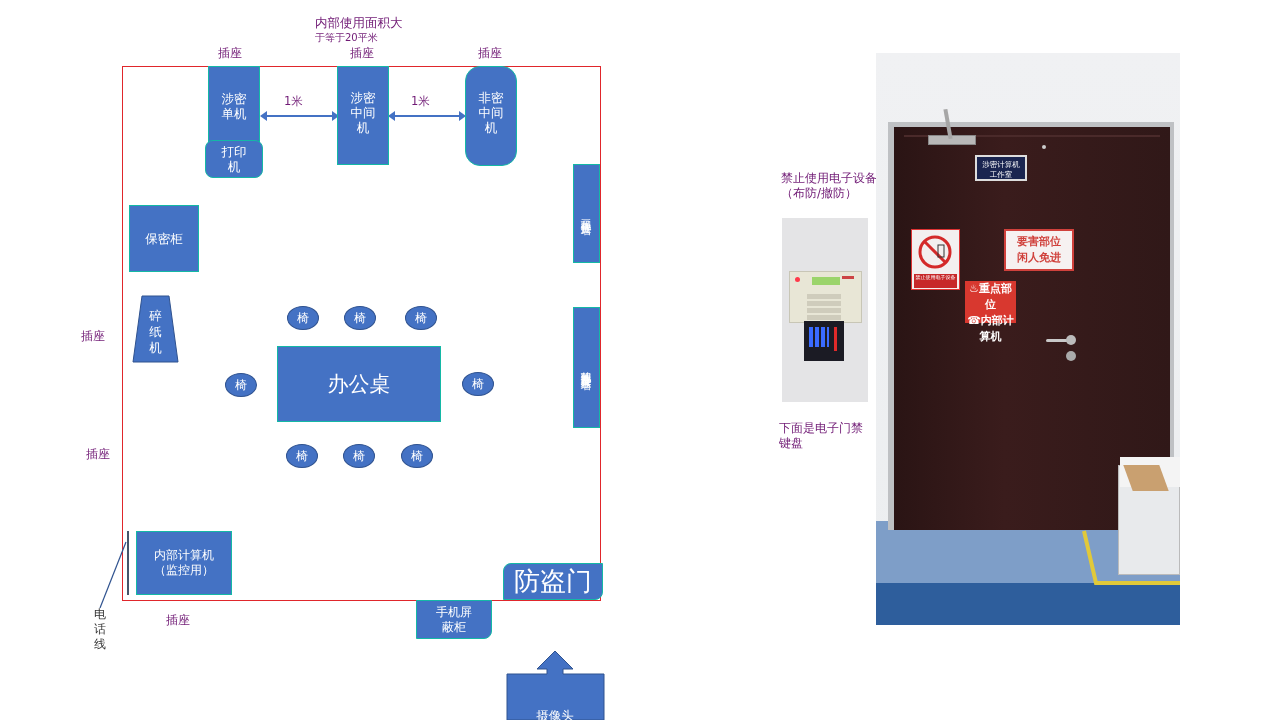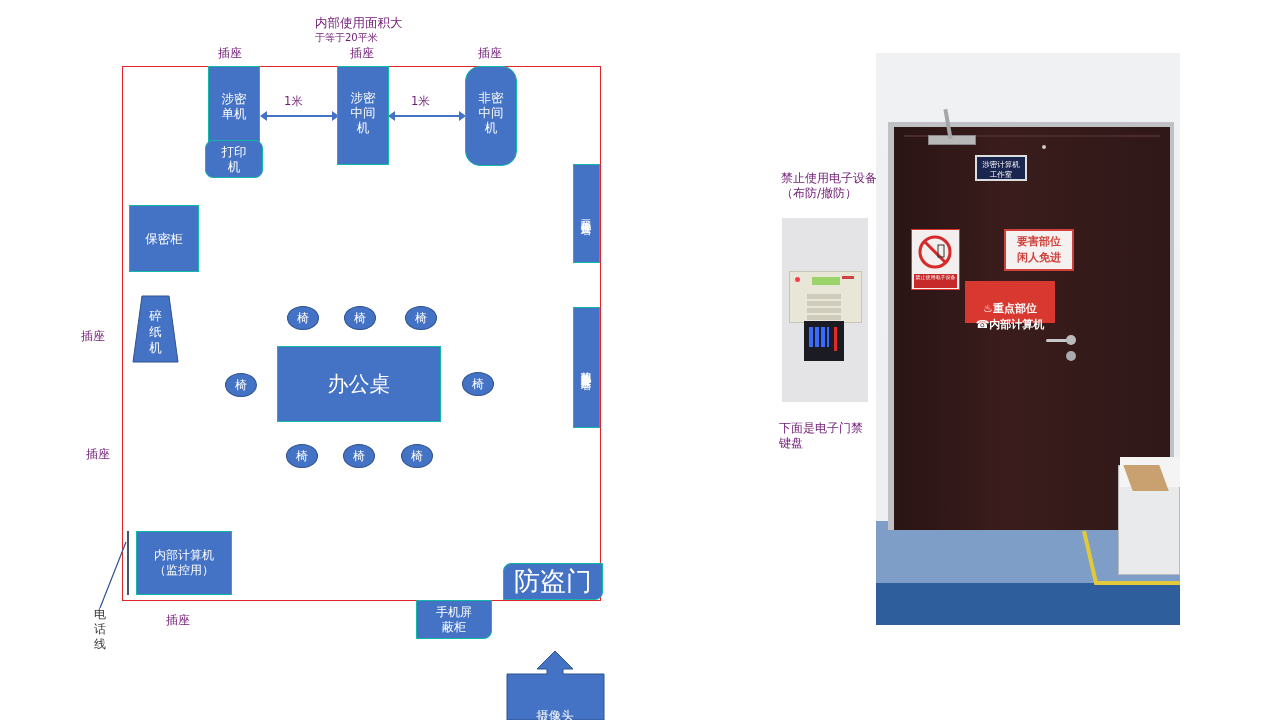--- a/index.html
+++ b/index.html
@@ -165,21 +165,21 @@
       <rect x="26" y="15" width="6" height="12" fill="none" stroke="#333" stroke-width="1"></rect>
     </svg>
     <div class="abs" style="left:2px;top:44px;width:43px;height:14px;background:#c7282a;color:#fff;font-size:5px;line-height:7px;text-align:center;">禁止使用电子设备</div>
   </div>
 
   <div class="abs" style="left:88px;top:176px;width:70px;height:42px;background:#f6f1f1;border:2px solid #d0413c;color:#d0413c;font-size:11px;font-weight:bold;line-height:16px;text-align:center;padding-top:3px;margin-left:40px;">
     <div>要害部位</div>
     <div>闲人免进</div>
   </div>
 
-  <div class="abs" style="left:89px;top:228px;width:90px;height:42px;background:#d8382f;color:#fff;font-size:11px;font-weight:bold;line-height:16px;text-align:center;padding-top:20px;">
+  <div class="abs" style="left:89px;top:228px;width:51px;height:42px;background:#d8382f;color:#fff;font-size:11px;font-weight:bold;line-height:16px;text-align:center;padding-top:0;">
     <div><span>♨</span><span>重点部位</span></div>
     <div><span>☎</span><span>内部计算机</span></div>
   </div>
 
   <div class="abs" style="left:170px;top:286px;width:26px;height:3px;background:#c8c8c8;border-radius:2px;"></div>
   <div class="abs" style="left:190px;top:282px;width:10px;height:10px;border-radius:50%;background:#bbb;"></div>
   <div class="abs" style="left:190px;top:298px;width:10px;height:10px;border-radius:50%;background:#aaa;"></div>
   <div class="abs" style="left:166px;top:92px;width:4px;height:4px;border-radius:50%;background:#ccc;"></div>
 
   <div class="abs" style="left:242px;top:412px;width:62px;height:110px;background:#e8eaec;border:1px solid #bbb;"></div>

